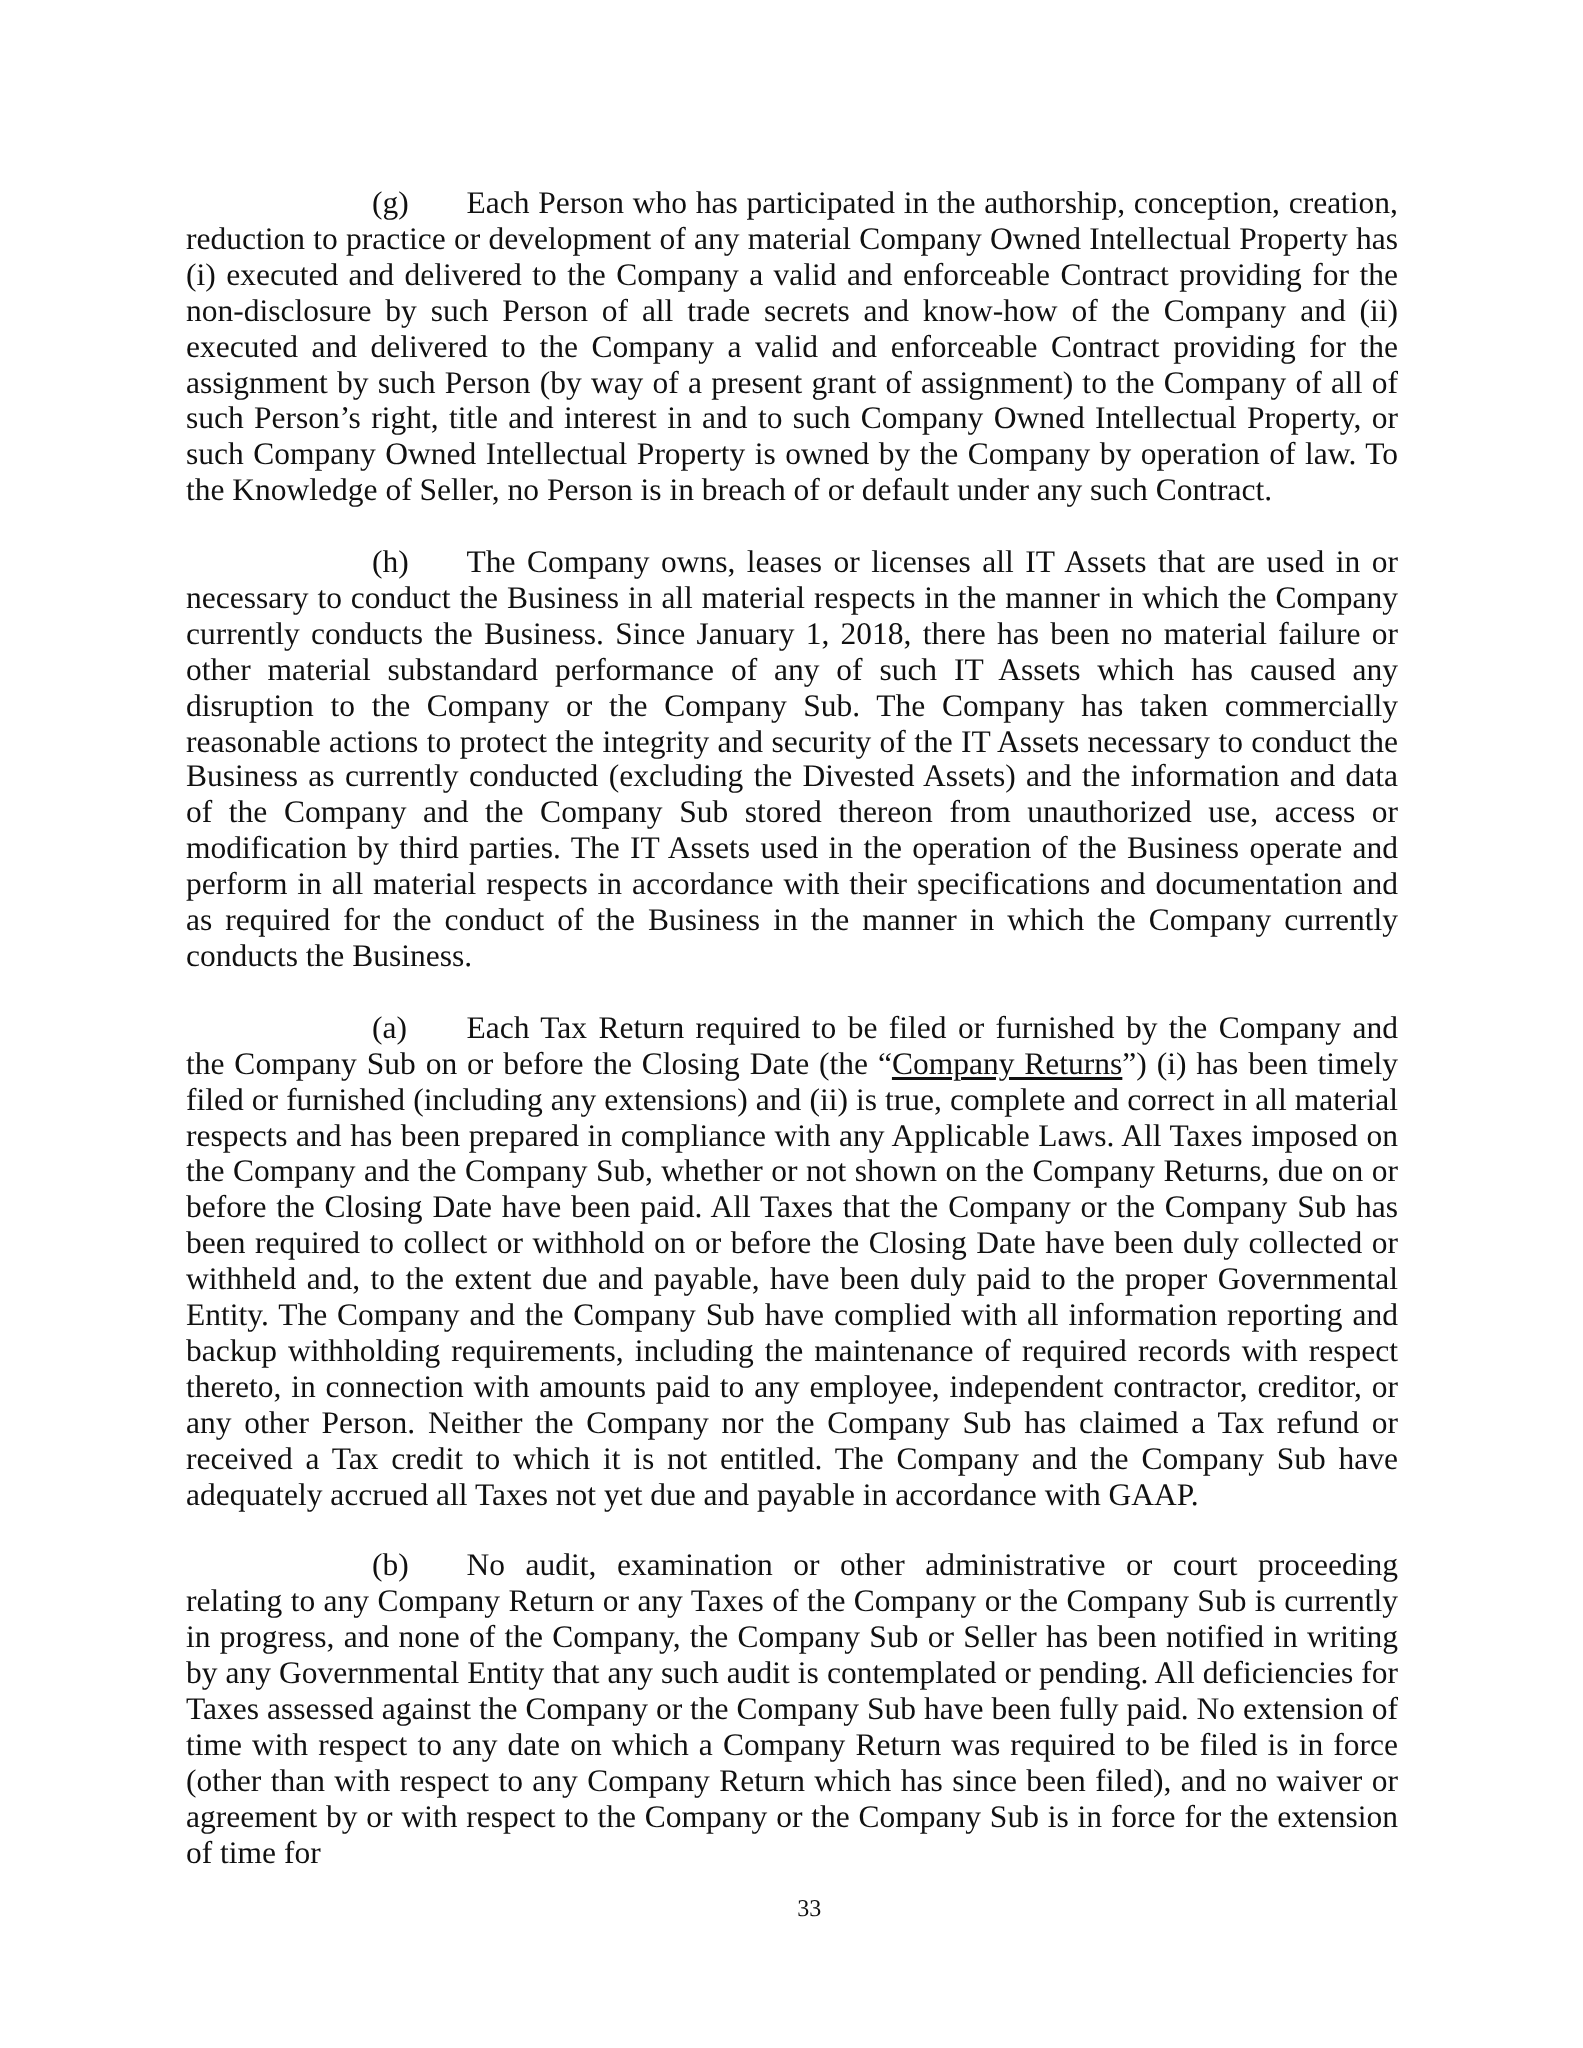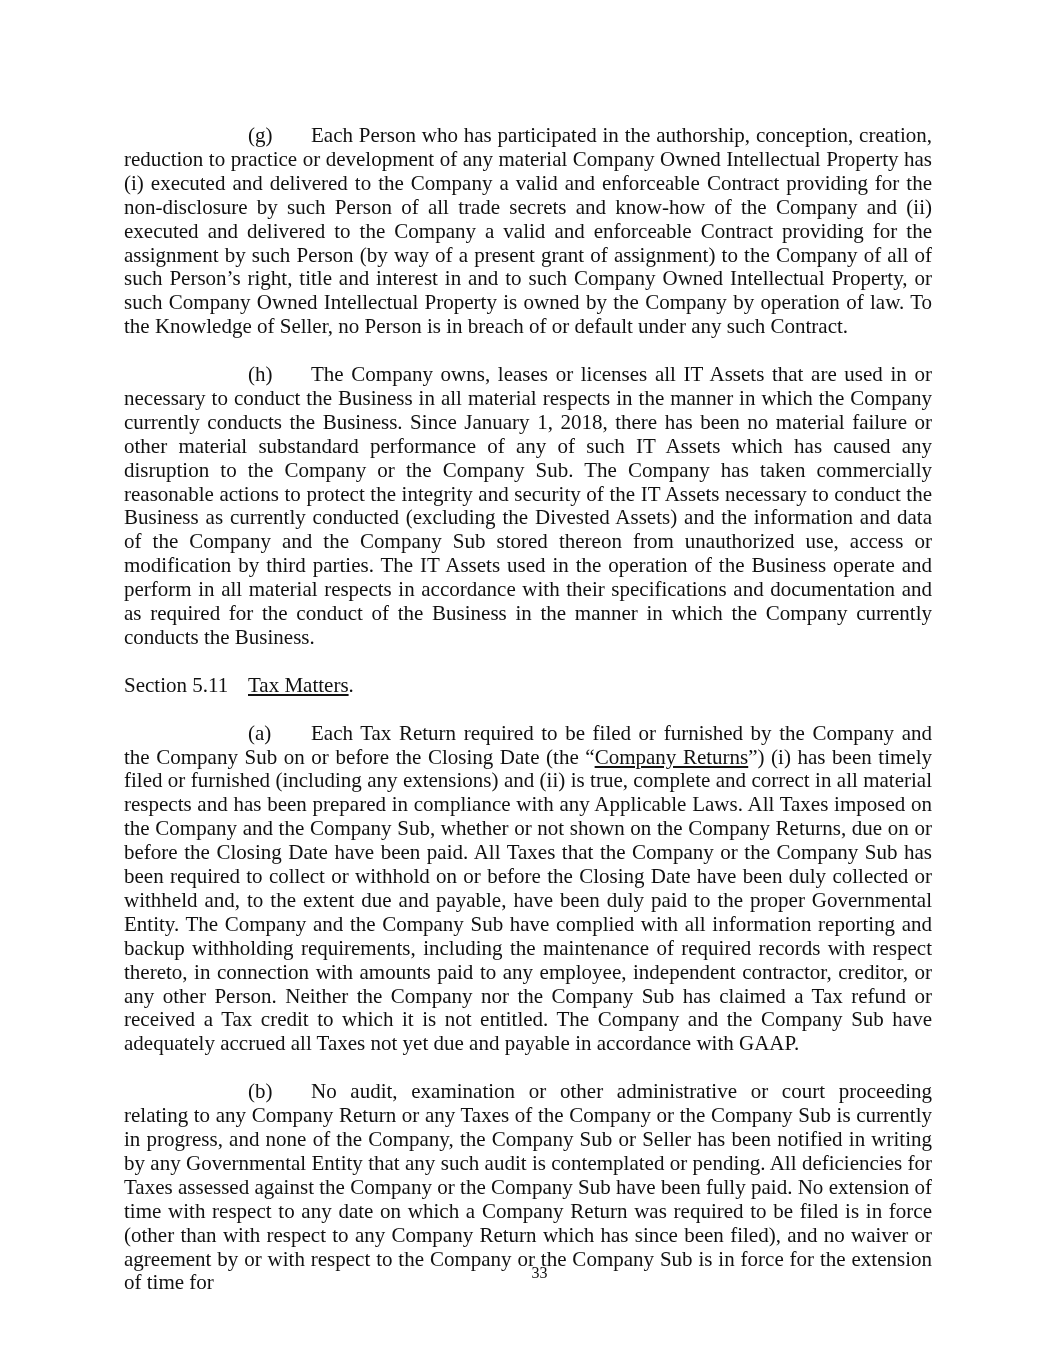--- a/index.html
+++ b/index.html
@@ -20,20 +20,19 @@
   }
 </style>
 </head>
 <body>
 
 <div class="page">
   <p class="para"><span class="lbl">(g)</span><span>Each Person who has participated in the authorship, conception, creation, reduction to practice or development of any material Company Owned Intellectual Property has (i) executed and delivered to the Company a valid and enforceable Contract providing for the non-disclosure by such Person of all trade secrets and know-how of the Company and (ii) executed and delivered to the Company a valid and enforceable Contract providing for the assignment by such Person (by way of a present grant of assignment) to the Company of all of such Person’s right, title and interest in and to such Company Owned Intellectual Property, or such Company Owned Intellectual Property is owned by the Company by operation of law.  To the Knowledge of Seller, no Person is in breach of or default under any such Contract.</span></p>
 
   <p class="para"><span class="lbl">(h)</span><span>The Company owns, leases or licenses all IT Assets that are used in or necessary to conduct the Business in all material respects in the manner in which the Company currently conducts the Business.  Since January 1, 2018, there has been no material failure or other material substandard performance of any of such IT Assets which has caused any disruption to the Company or the Company Sub.  The Company has taken commercially reasonable actions to protect the integrity and security of the IT Assets necessary to conduct the Business as currently conducted (excluding the Divested Assets) and the information and data of the Company and the Company Sub stored thereon from unauthorized use, access or modification by third parties.  The IT Assets used in the operation of the Business operate and perform in all material respects in accordance with their specifications and documentation and as required for the conduct of the Business in the manner in which the Company currently conducts the Business.</span></p>
 
-  <p class="heading"><span class="sec">Section 5.11</span><span class="u">Tax Matters</span><span>.</span></p>
 
   <p class="para"><span class="lbl">(a)</span><span>Each Tax Return required to be filed or furnished by the Company and the Company Sub on or before the Closing Date (the “</span><span class="u">Company Returns</span><span>”) (i) has been timely filed or furnished (including any extensions) and (ii) is true, complete and correct in all material respects and has been prepared in compliance with any Applicable Laws.  All Taxes imposed on the Company and the Company Sub, whether or not shown on the Company Returns, due on or before the Closing Date have been paid.  All Taxes that the Company or the Company Sub has been required to collect or withhold on or before the Closing Date have been duly collected or withheld and, to the extent due and payable, have been duly paid to the proper Governmental Entity.  The Company and the Company Sub have complied with all information reporting and backup withholding requirements, including the maintenance of required records with respect thereto, in connection with amounts paid to any employee, independent contractor, creditor, or any other Person.  Neither the Company nor the Company Sub has claimed a Tax refund or received a Tax credit to which it is not entitled.  The Company and the Company Sub have adequately accrued all Taxes not yet due and payable in accordance with GAAP.</span></p>
 
   <p class="para"><span class="lbl">(b)</span><span>No audit, examination or other administrative or court proceeding relating to any Company Return or any Taxes of the Company or the Company Sub is currently in progress, and none of the Company, the Company Sub or Seller has been notified in writing by any Governmental Entity that any such audit is contemplated or pending.  All deficiencies for Taxes assessed against the Company or the Company Sub have been fully paid.  No extension of time with respect to any date on which a Company Return was required to be filed is in force (other than with respect to any Company Return which has since been filed), and no waiver or agreement by or with respect to the Company or the Company Sub is in force for the extension of time for</span></p>
 </div>
 
 <div class="pnum">33</div>
 
 </body></html>

